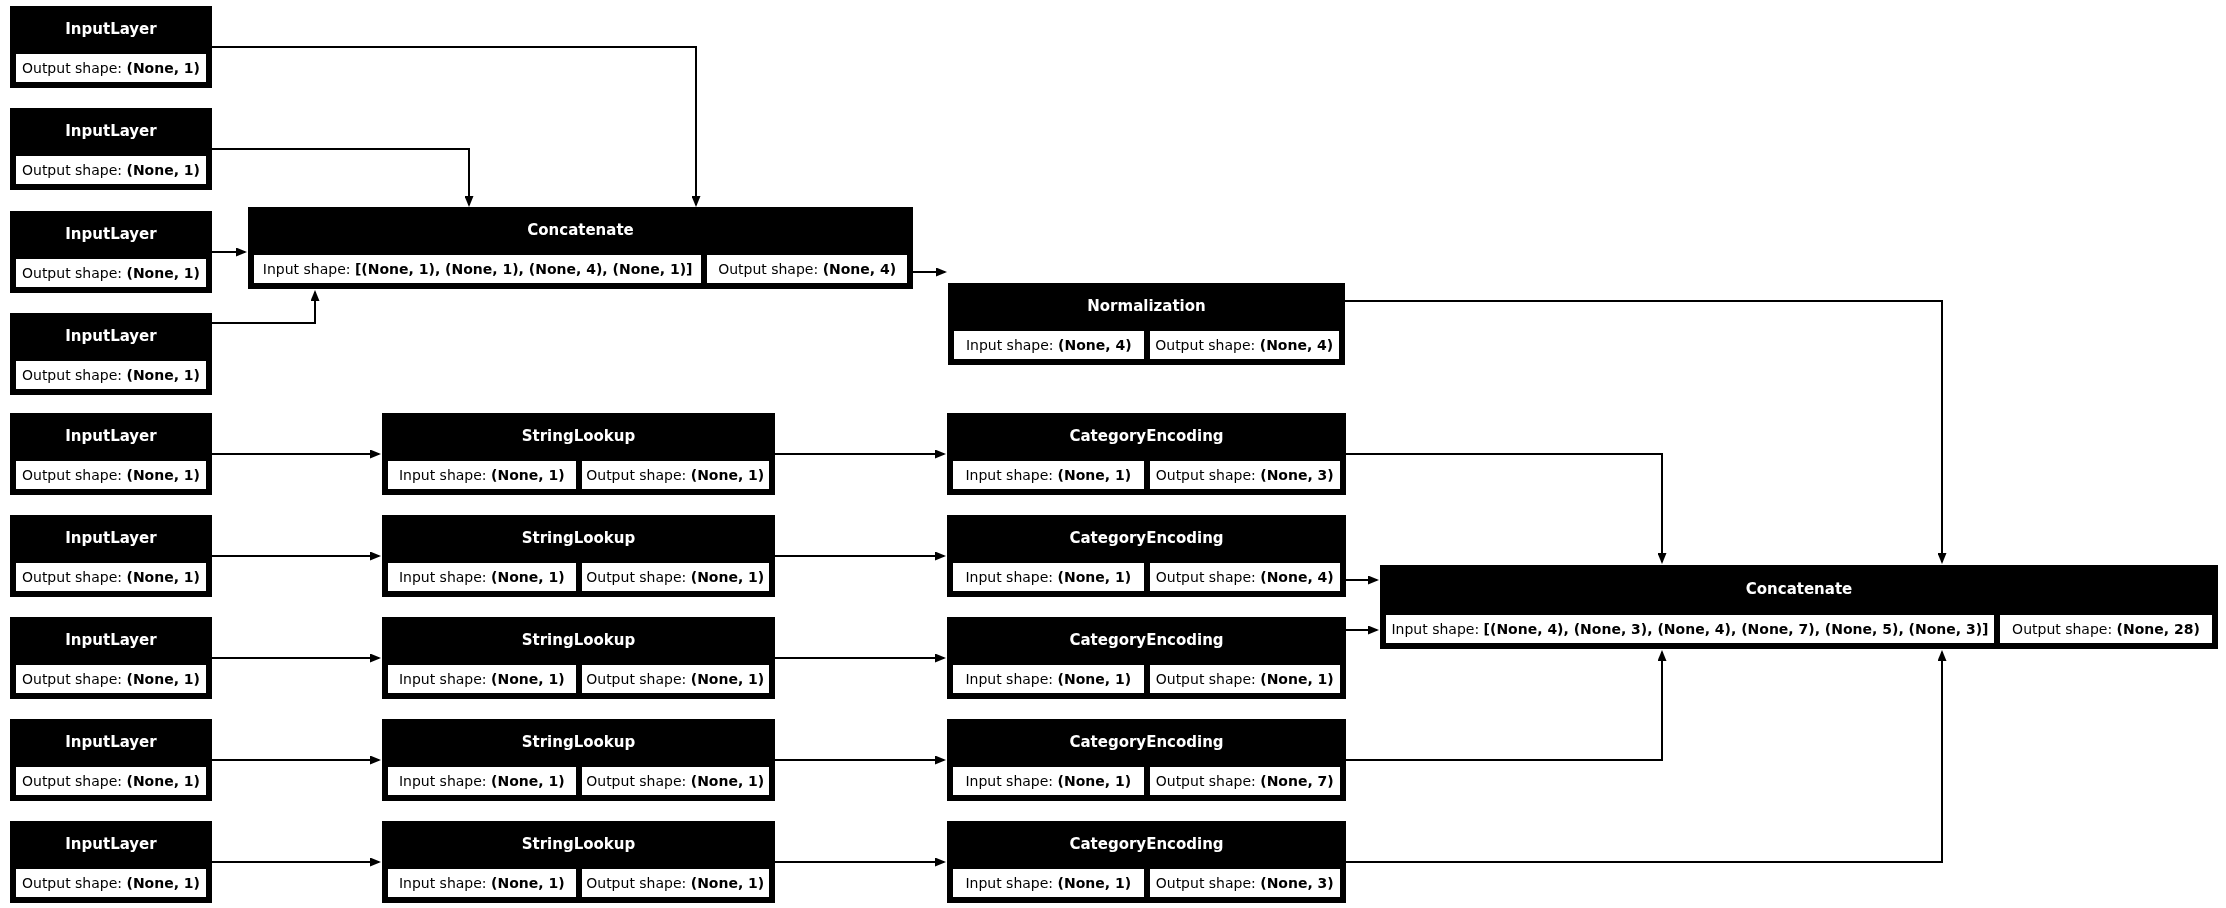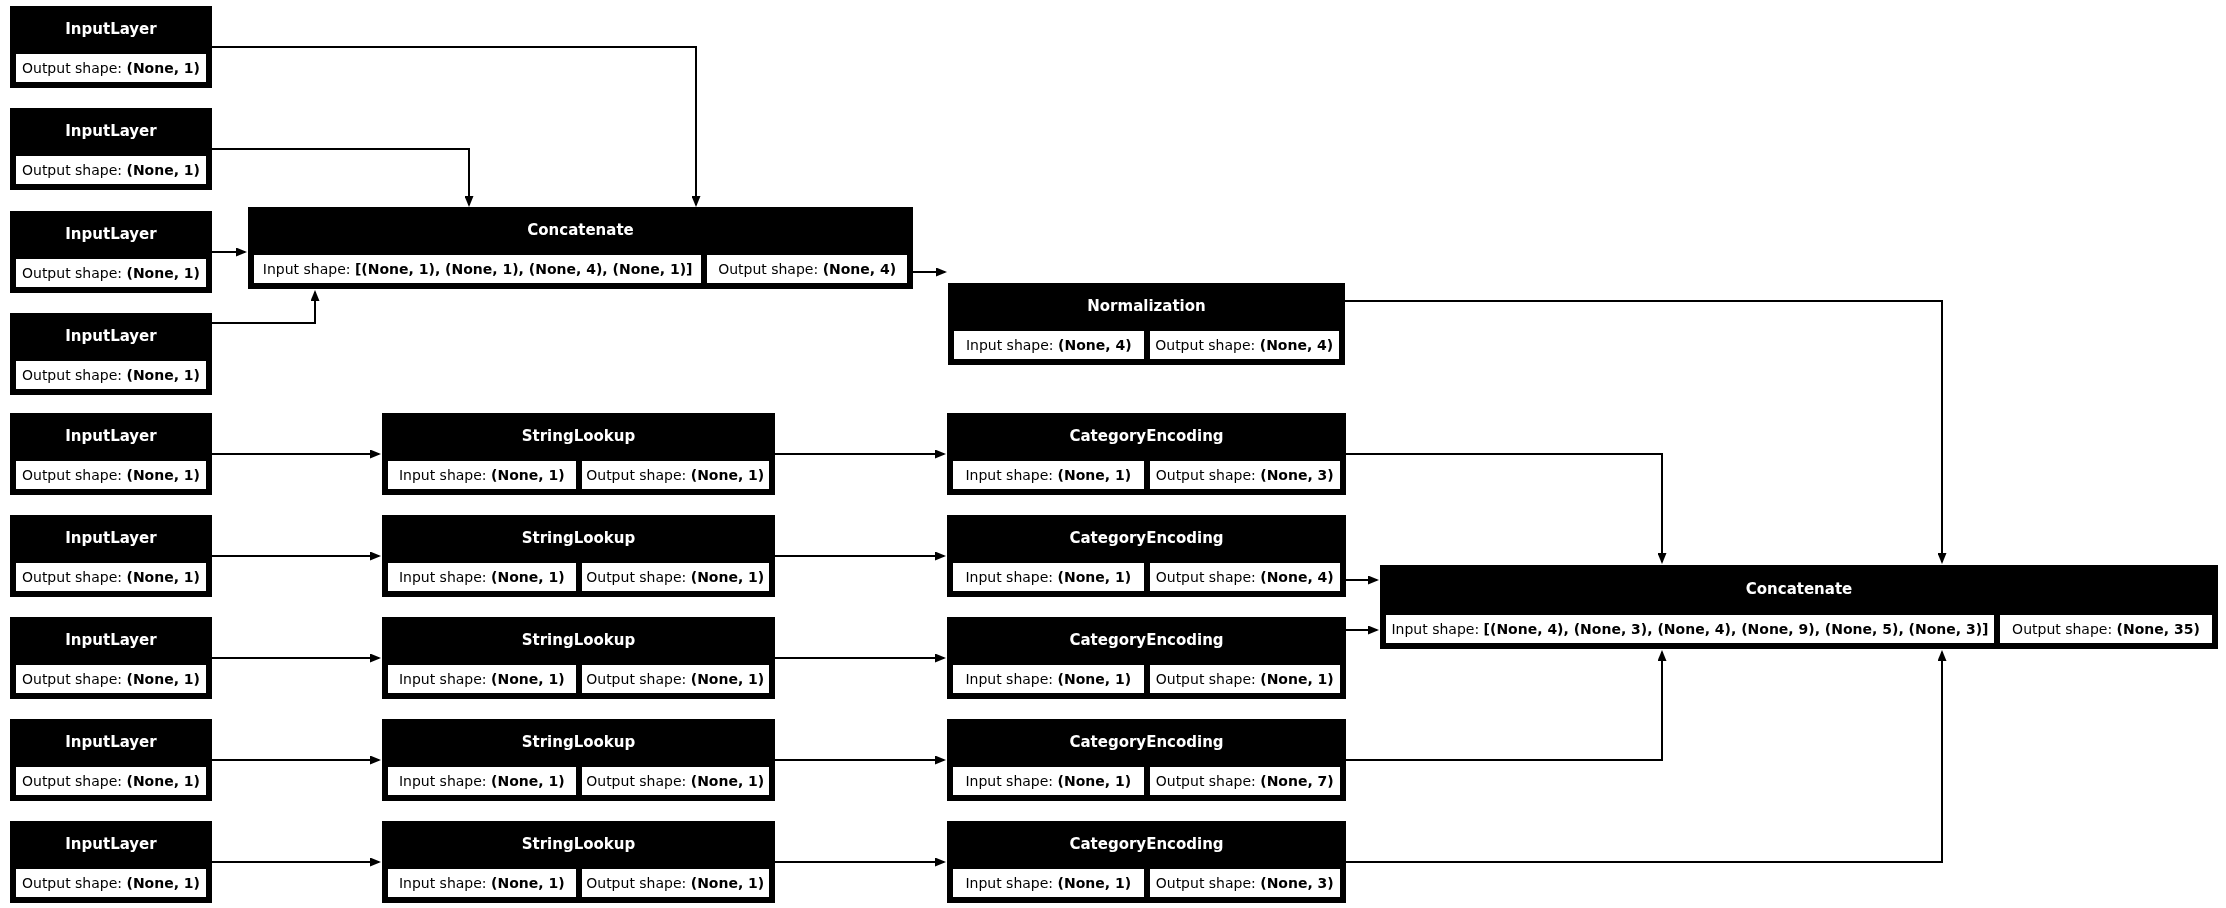--- a/index.html
+++ b/index.html
@@ -328,21 +328,21 @@
           <span class="shape-label">Output shape: </span>
           <span class="shape-value">(None, 3)</span>
         </div>
       </div>
     </div>
     <div class="node" style="left: 1380px; top: 565px; width: 838px; height: 84px; background: rgb(0, 0, 0); border-color: rgb(0, 0, 0);">
       <div class="node-header" style="color: rgb(255, 255, 255);">Concatenate</div>
       <div class="node-body">
         <div class="cell" style="flex: 0.75 0 0px; background: rgb(255, 255, 255); color: rgb(0, 0, 0);">
           <span class="shape-label">Input shape: </span>
-          <span class="shape-value">[(None, 4), (None, 3), (None, 4), (None, 9), (None, 5), (None, 3)]</span>
+          <span class="shape-value">[(None, 4), (None, 3), (None, 4), (None, 7), (None, 5), (None, 3)]</span>
         </div>
         <div class="cell" style="flex: 0.25 0 0px; background: rgb(255, 255, 255); color: rgb(0, 0, 0);">
           <span class="shape-label">Output shape: </span>
-          <span class="shape-value">(None, 35)</span>
+          <span class="shape-value">(None, 28)</span>
         </div>
       </div>
     </div>
   </div>
 
 </body></html>

